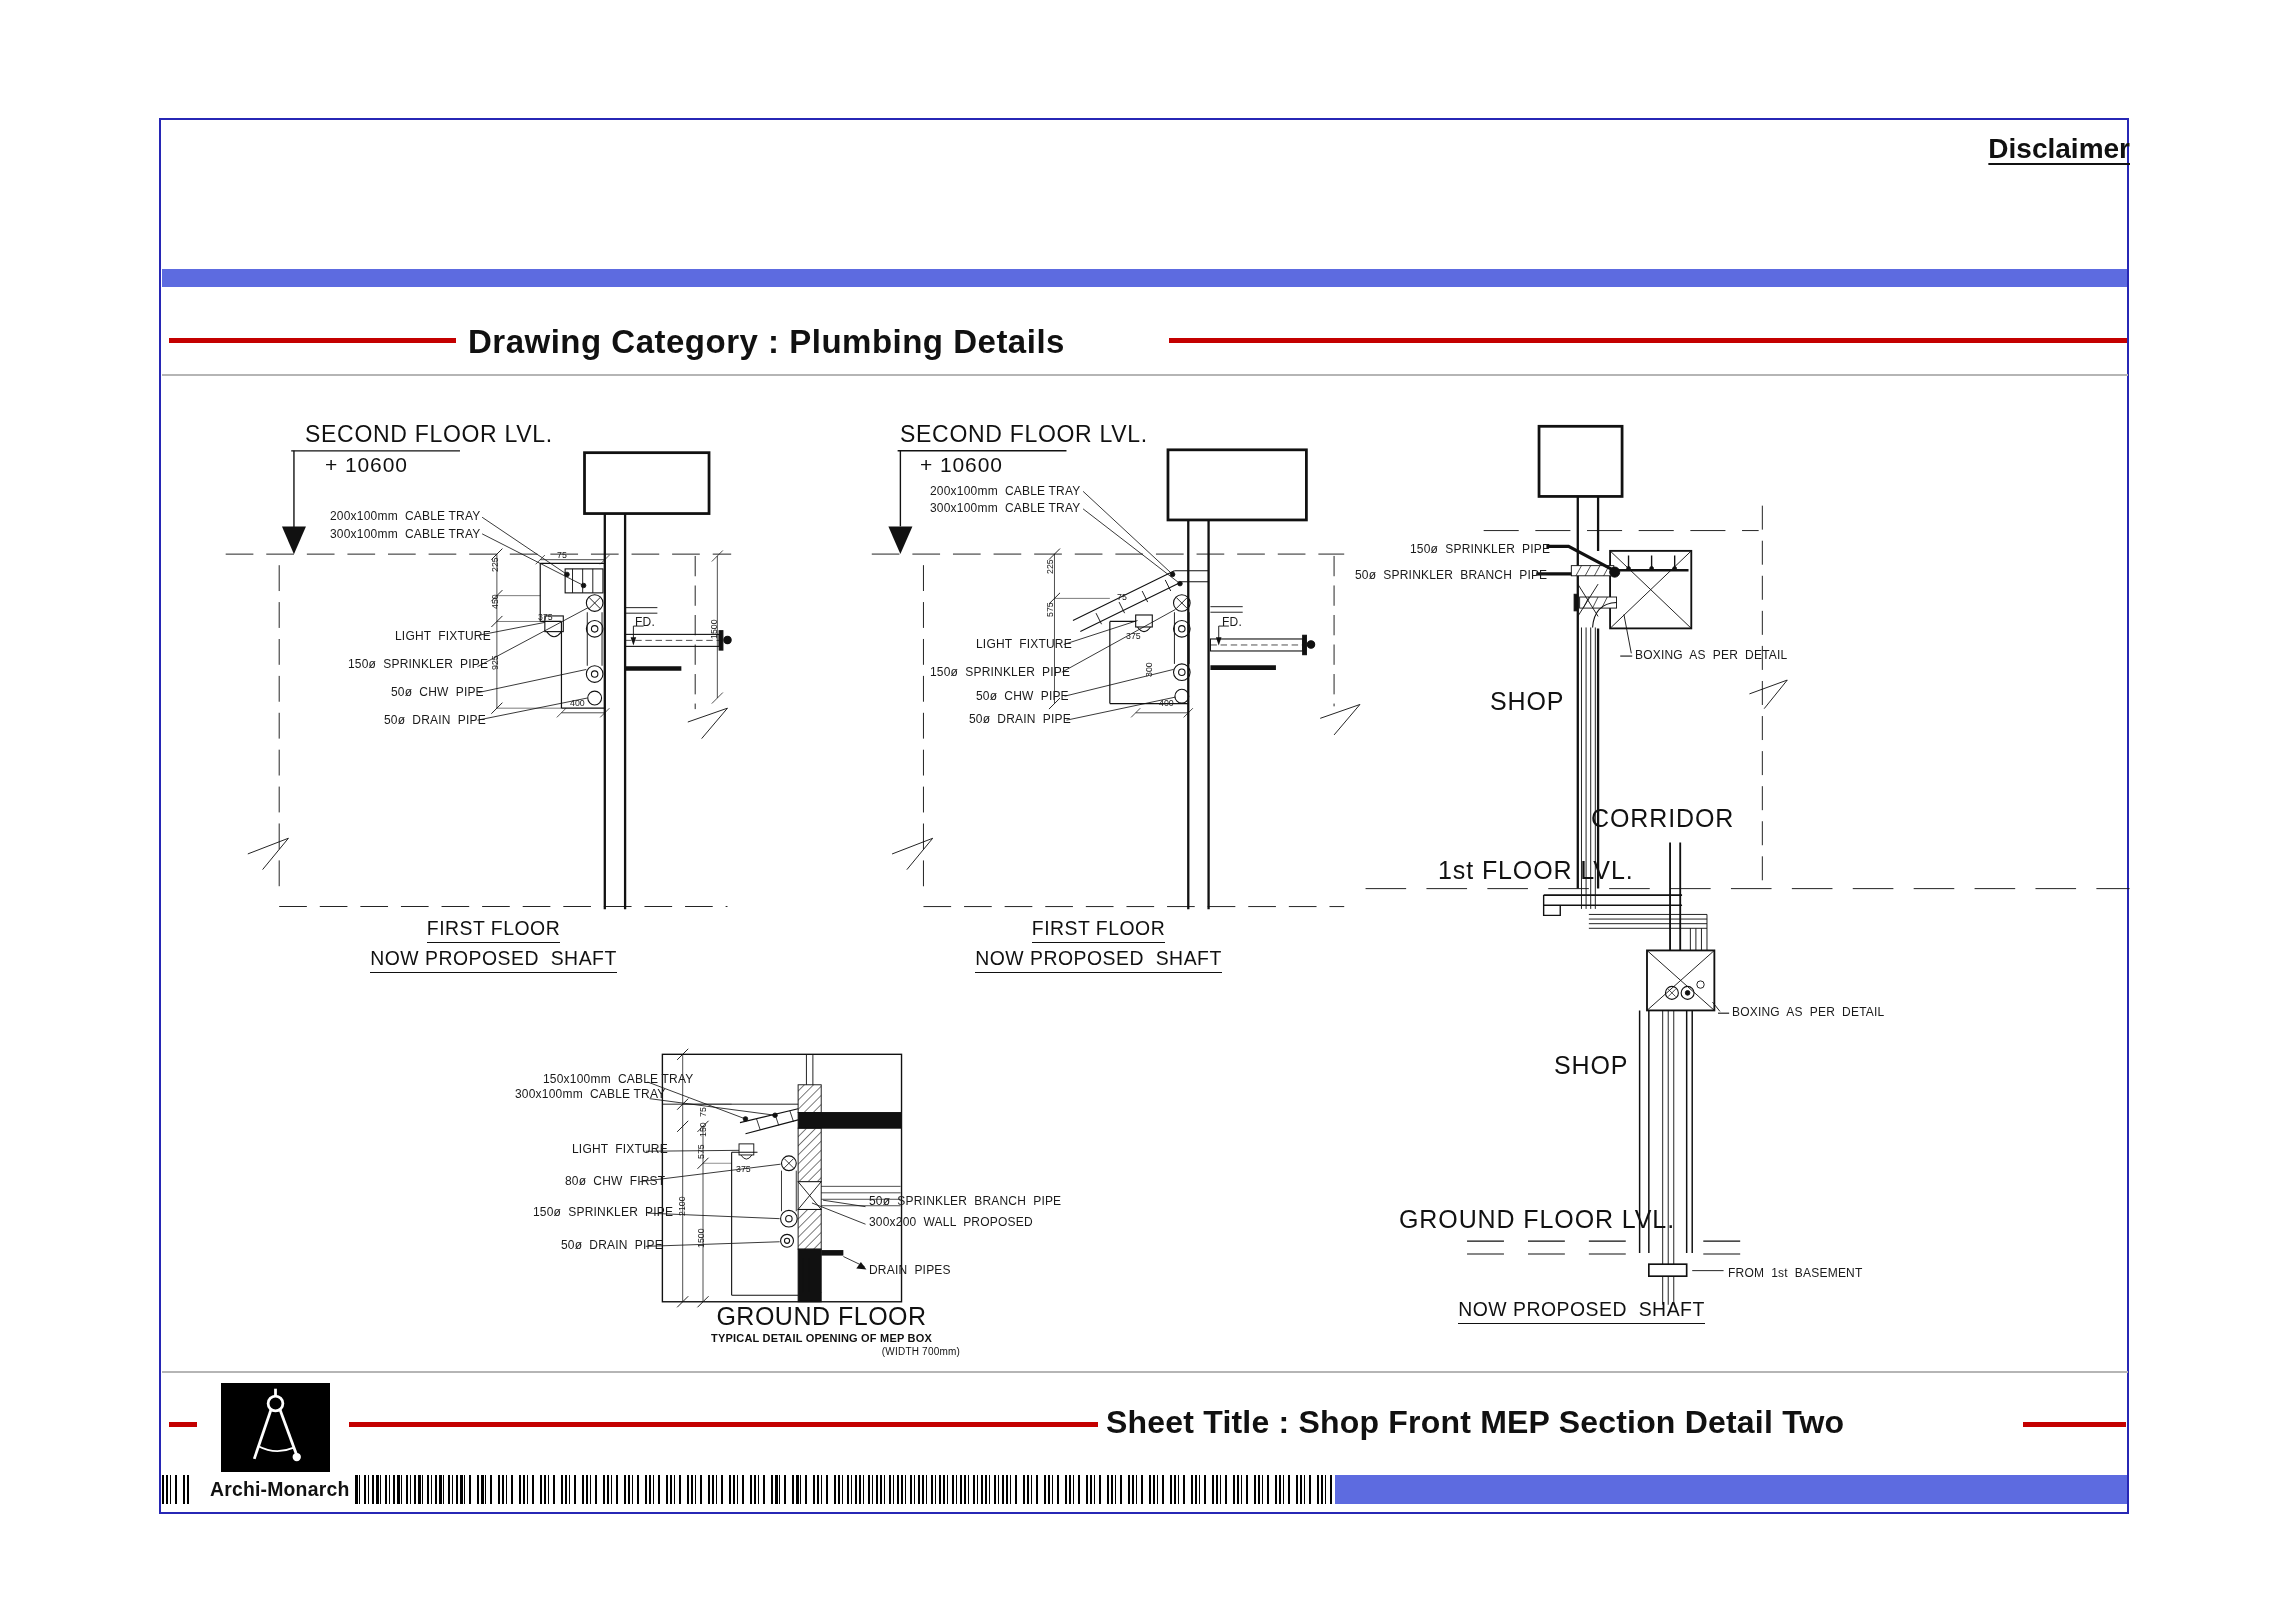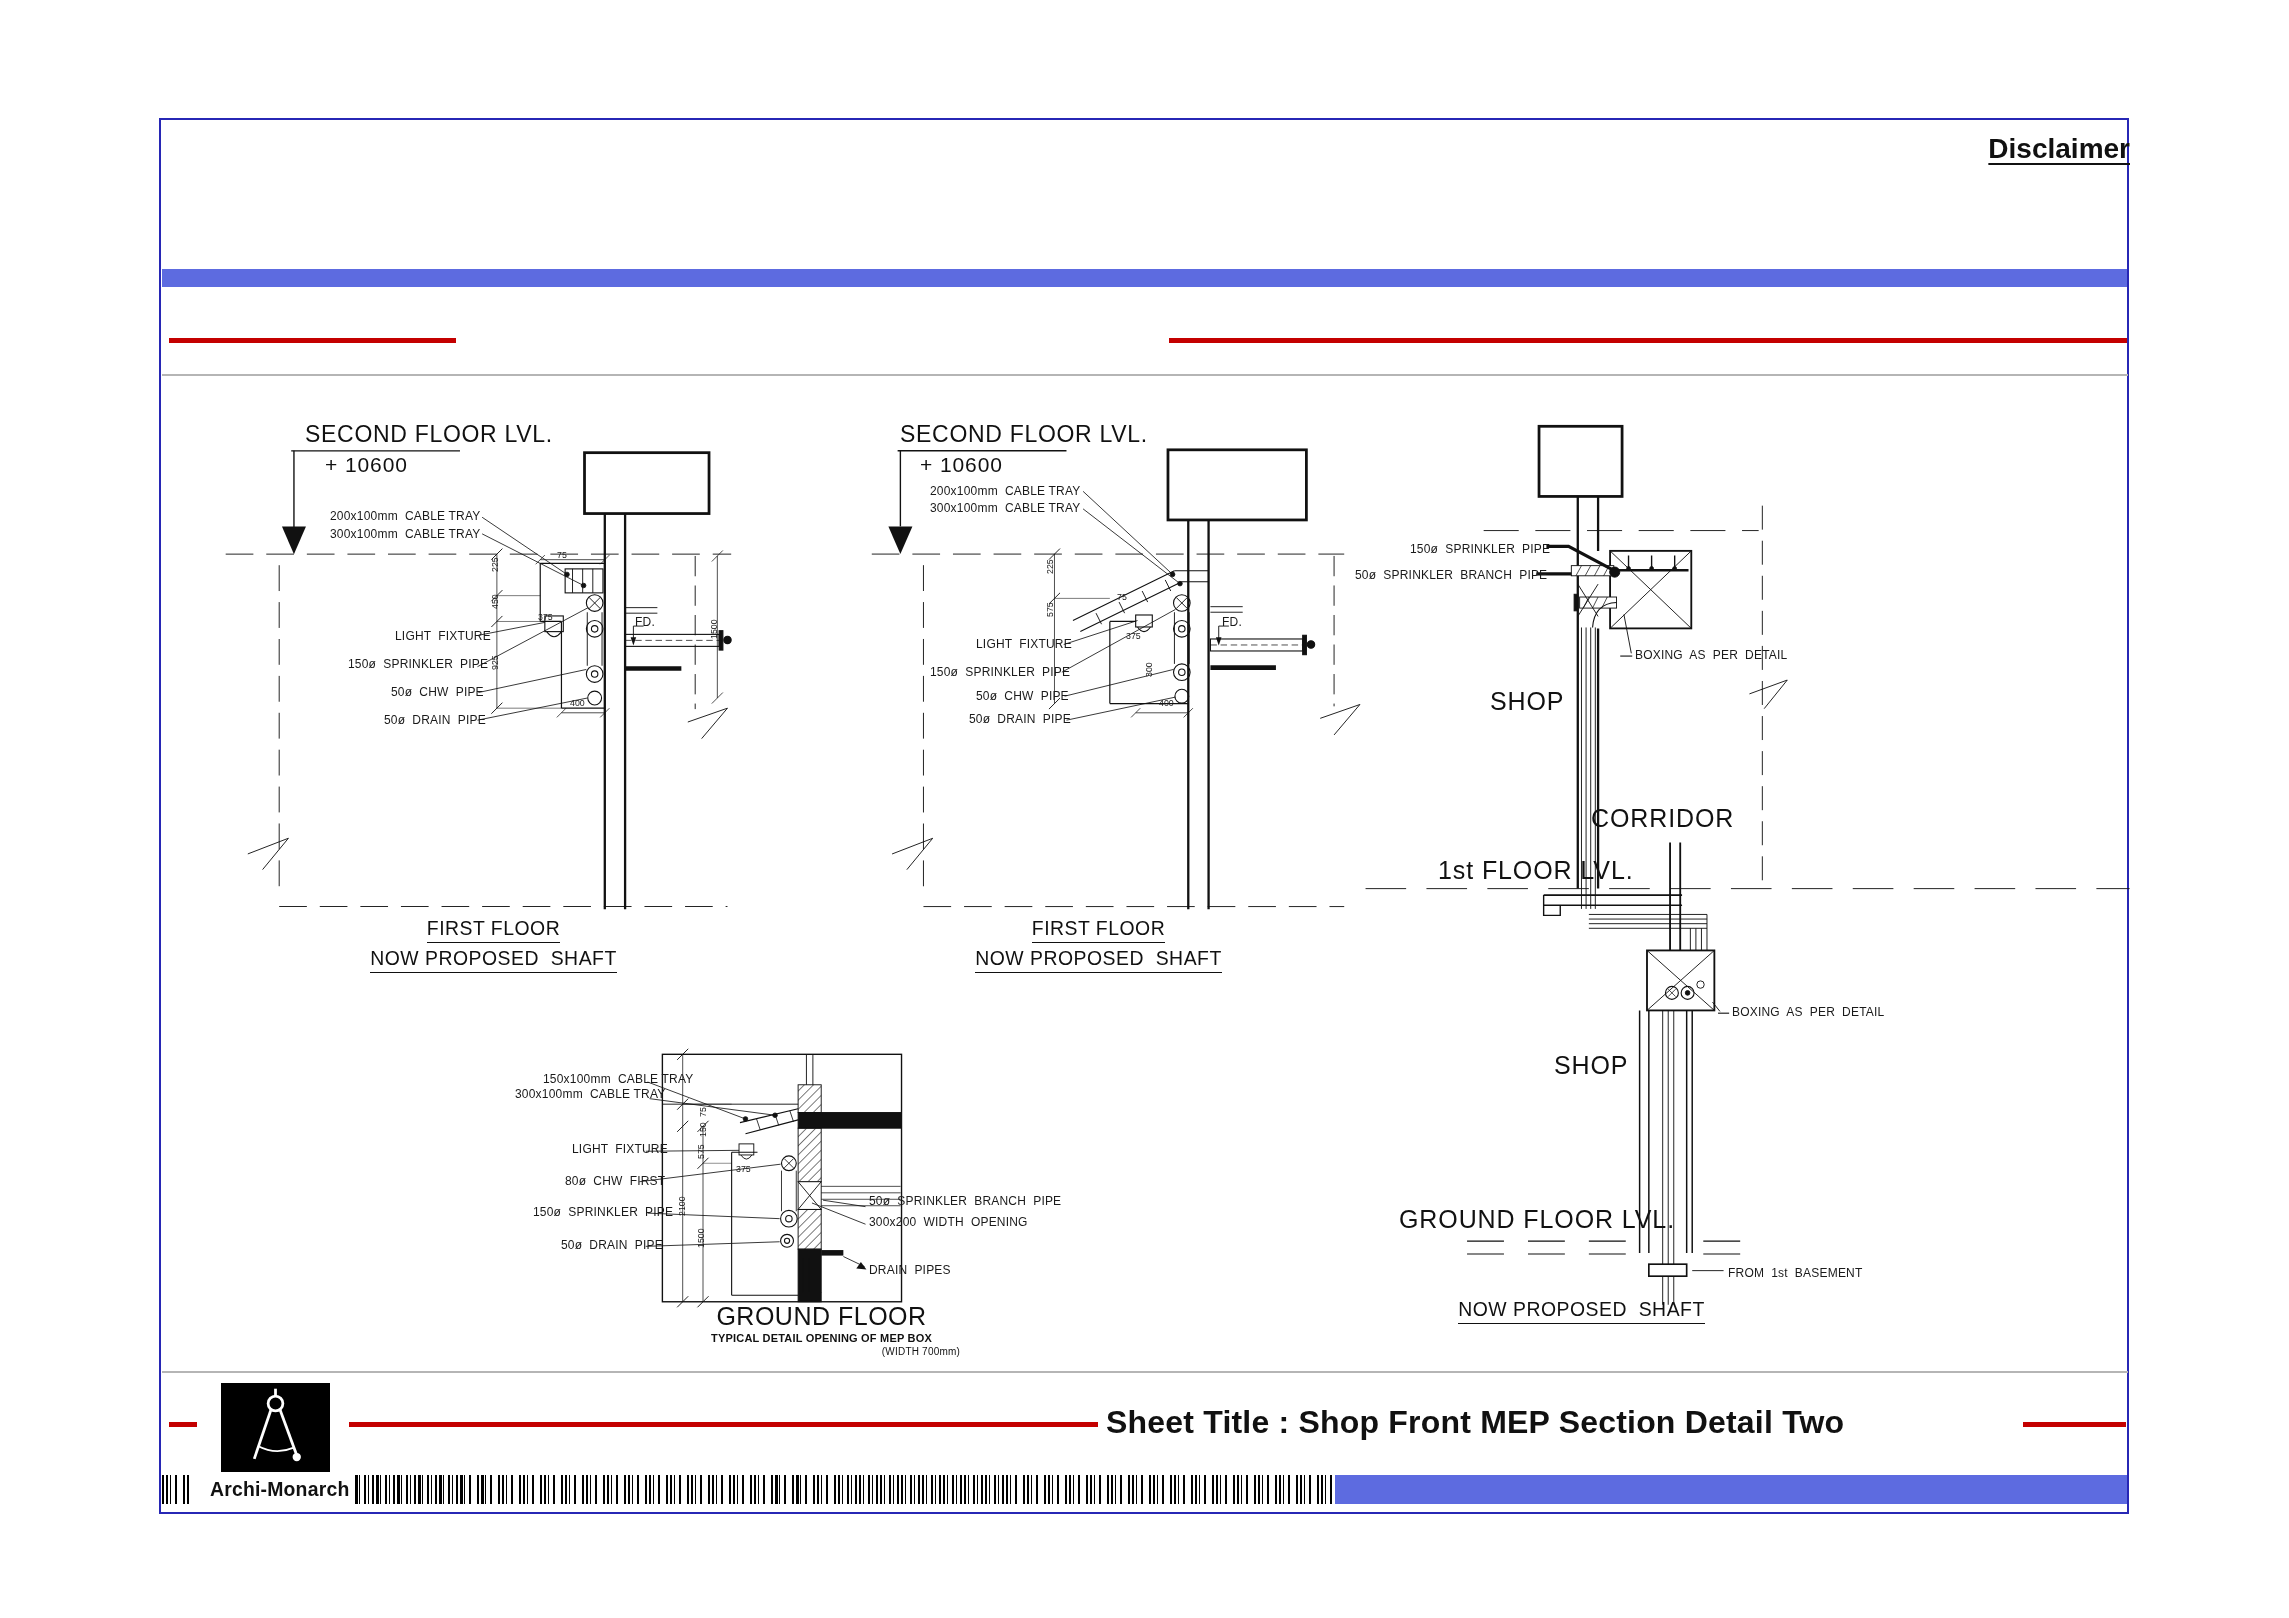--- a/index.html
+++ b/index.html
@@ -40,20 +40,21 @@
 
 <div class="sheet">
 
   <div class="page-frame"></div>
 
   <div class="disc-title">Disclaimer</div>
 
   <div class="bluebar" style="left:162px;top:269px;width:1965px;height:17.5px;"></div>
 
   <div class="redline" style="left:169px;top:338px;width:287px;"></div>
+  <div class="cat-title">Drawing Category : Plumbing Details</div>
   <div class="redline" style="left:1169px;top:338px;width:958px;"></div>
   <div class="grayline" style="left:162px;top:374px;width:1966px;"></div>
 
   <svg style="left:222px;top:388px;" width="535" height="609" viewBox="0 0 580 660">
     <g stroke="#111" fill="none">
       <g>
         <path d="M75,68 H258" stroke-width="1.5"></path>
         <path d="M78,68 V152" stroke-width="1.5"></path>
         <polygon points="65,150 91,150 78,180" fill="#111" stroke="none"></polygon>
       </g>
@@ -270,21 +271,21 @@
       </g>
     </g>
   </svg>
   <div class="lbl" style="left:515px;top:1072px;margin-left:28px;">150x100mm  CABLE TRAY</div>
   <div class="lbl" style="left:515px;top:1087px;">300x100mm  CABLE TRAY</div>
   <div class="lbl" style="left:572px;top:1142px;">LIGHT  FIXTURE</div>
   <div class="lbl" style="left:565px;top:1174px;">80ø  CHW  FIRST</div>
   <div class="lbl" style="left:533px;top:1205px;">150ø  SPRINKLER  PIPE</div>
   <div class="lbl" style="left:561px;top:1238px;">50ø  DRAIN  PIPE</div>
   <div class="lbl" style="left:869px;top:1194px;">50ø  SPRINKLER  BRANCH  PIPE</div>
-  <div class="lbl" style="left:869px;top:1215px;">300x200  WIDTH  OPENING</div>
+  <div class="lbl" style="left:869px;top:1215px;">300x200  WALL  PROPOSED</div>
   <div class="lbl" style="left:869px;top:1263px;">DRAIN  PIPES</div>
   <div class="dim rot" style="left:698px;top:1117px;">75</div>
   <div class="dim rot" style="left:698px;top:1137px;">150</div>
   <div class="dim rot" style="left:696px;top:1159px;">575</div>
   <div class="dim rot" style="left:677px;top:1216px;">2100</div>
   <div class="dim rot" style="left:696px;top:1248px;">1500</div>
   <div class="dim" style="left:736px;top:1164px;">375</div>
   <div class="cap3a" style="left:683px;top:1302px;">GROUND FLOOR</div>
   <div class="cap3b" style="left:683px;top:1332px;">TYPICAL DETAIL OPENING OF MEP BOX</div>
   <div class="cap3c" style="left:683px;top:1346px;">(WIDTH 700mm)</div>

